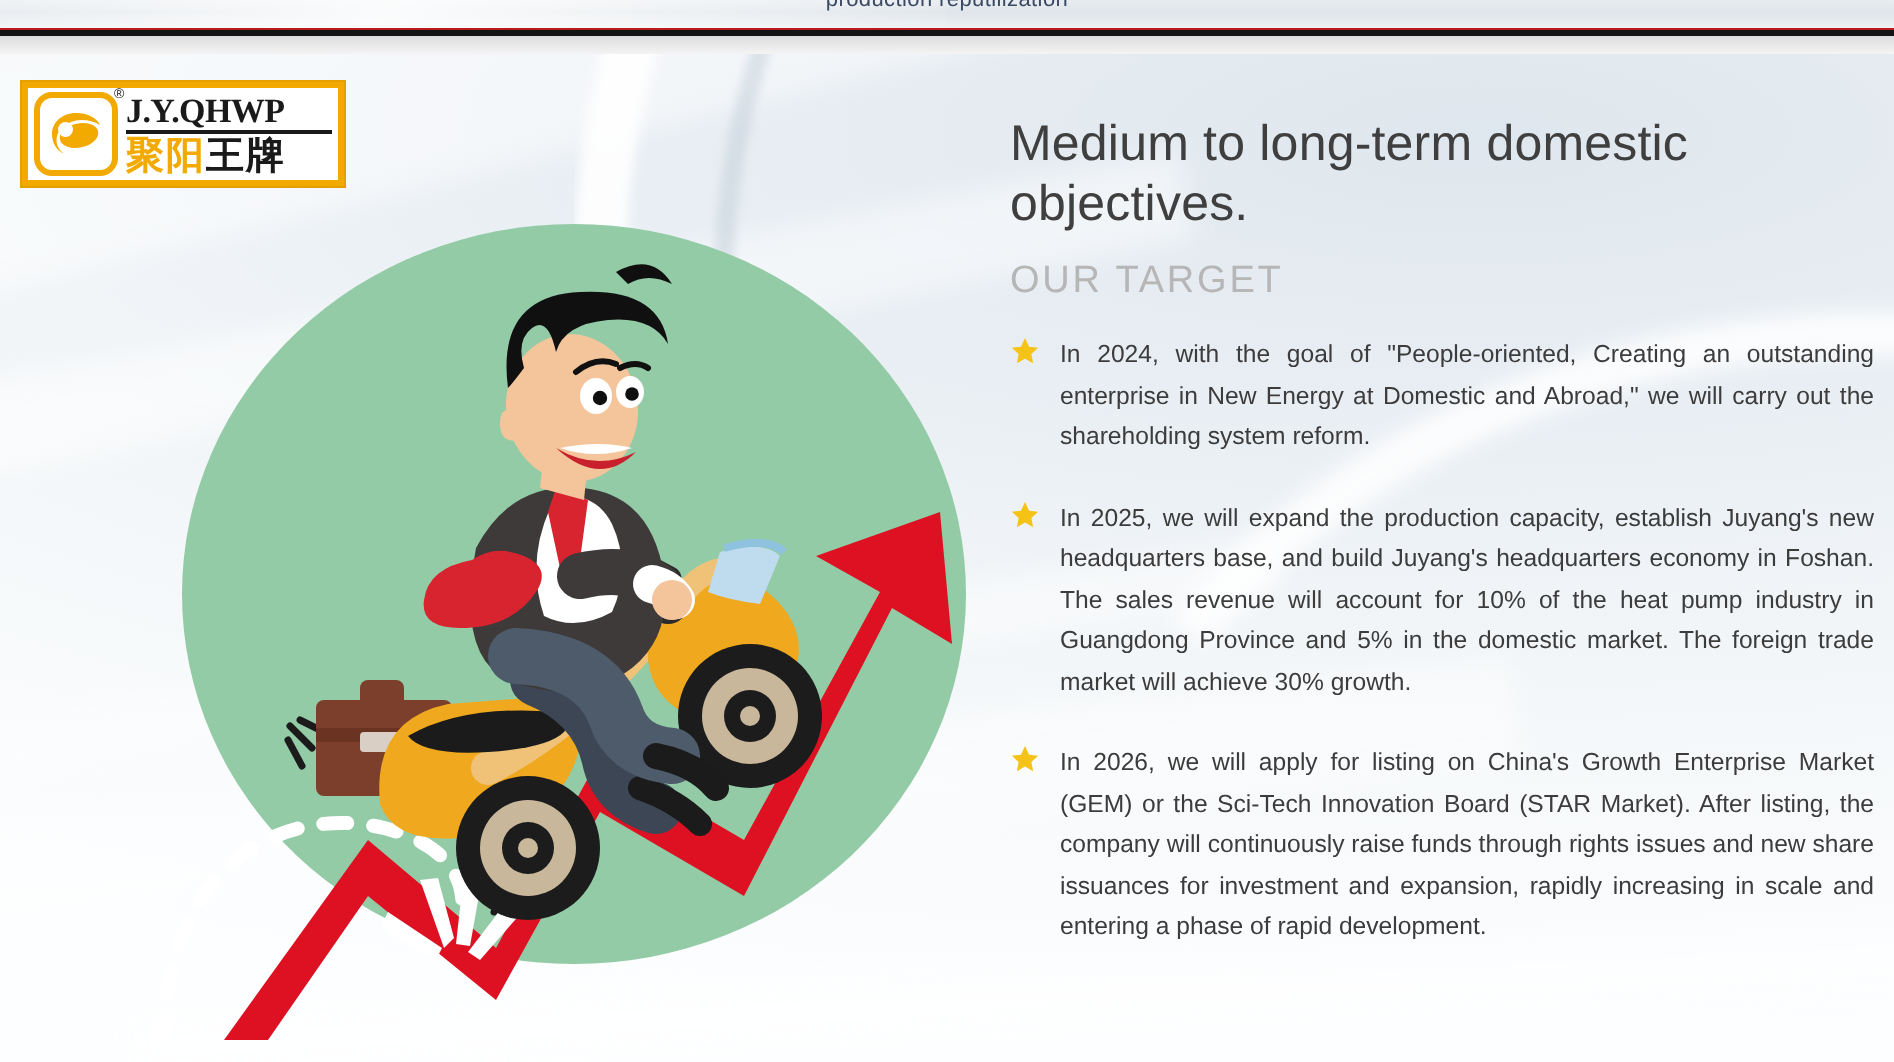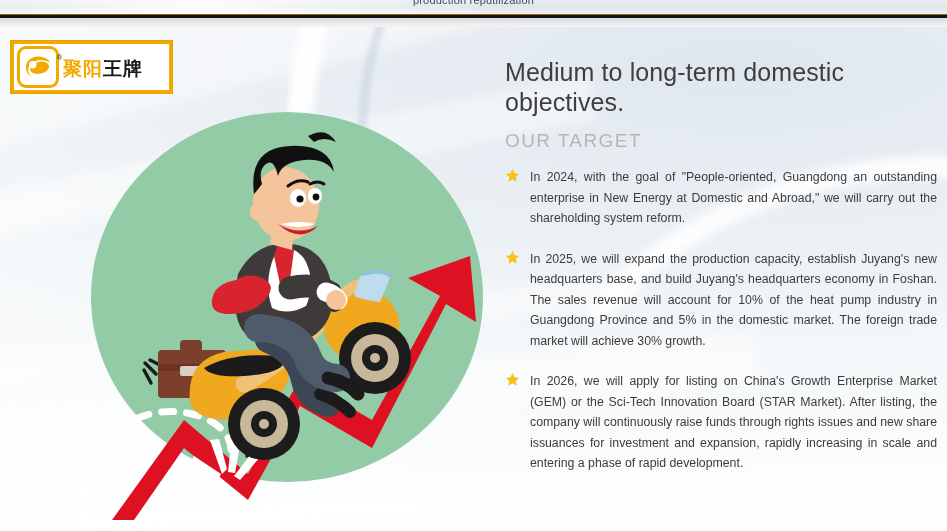--- a/index.html
+++ b/index.html
@@ -2,21 +2,21 @@
 <html><head>
 <meta charset="utf-8">
 <style>
   * { margin:0; padding:0; box-sizing:border-box; }
   html,body{ width:947px; height:531px; overflow:hidden; }
   body{
     font-family:"Liberation Sans","DejaVu Sans",sans-serif;
     background:#ffffff;
   }
 
-  #stage{ position:relative; width:947px; height:531px; overflow:hidden; background:#a16207; }
+  #stage{ position:relative; width:947px; height:531px; overflow:hidden; background:#b91c1c; }
 
   
   .prev-slide{
     position:absolute; left:0; top:0; width:947px; height:14px; overflow:hidden;
     background:linear-gradient(180deg,#e9edf1 0%,#dfe5ea 45%,#eef1f4 100%);
   }
   .prev-slide .pv-text{
     position:absolute; left:0; top:-6px; width:947px; text-align:center;
     font-size:11px; color:#3b4a63; letter-spacing:.2px; white-space:nowrap;
   }
@@ -119,20 +119,21 @@
     <div class="logo">
       <div class="logo-inner">
         <div class="logo-mark">
           <svg viewBox="0 0 40 40" width="30" height="30" aria-hidden="true">
             <path d="M4 20c0-8 7-14 16-14 7 0 14 3 16 8-5-3-11-4-16-3-8 2-13 7-13 13 0 4 2 7 5 9-5-2-8-7-8-13z" fill="#F2A900"></path>
             <ellipse cx="22" cy="21" rx="13" ry="8" transform="rotate(-12 22 21)" fill="#F2A900"></ellipse>
             <circle cx="13" cy="17" r="5" fill="#ffffff"></circle>
           </svg>
         </div>
         <div class="logo-words">
+          <div class="logo-en">J.Y.QHWP</div>
           <div class="logo-reg">®</div>
           <div class="logo-cn">
             <span class="cn-o">聚</span>
             <span class="cn-o">阳</span>
             <span class="cn-b">王</span>
             <span class="cn-b">牌</span>
           </div>
         </div>
       </div>
     </div>
@@ -248,21 +249,21 @@
       <div class="subhead">OUR TARGET</div>
 
       <div class="bullets">
 
         <div class="bullet">
           <span class="star">
             <svg viewBox="0 0 24 24" width="15" height="15">
                 <path fill="#F5C216" d="M12 1.6l3.2 6.9 7.3.9-5.4 5 1.4 7.4-6.5-3.7-6.5 3.7 1.4-7.4-5.4-5 7.3-.9z"></path>
               </svg>
           </span>
-          <p>In 2024, with the goal of "People-oriented, Guangdong an outstanding enterprise in New Energy at Domestic and Abroad," we will carry out the shareholding system reform.</p>
+          <p>In 2024, with the goal of "People-oriented, Creating an outstanding enterprise in New Energy at Domestic and Abroad," we will carry out the shareholding system reform.</p>
         </div>
 
         <div class="bullet">
           <span class="star">
             <svg viewBox="0 0 24 24" width="15" height="15">
                 <path fill="#F5C216" d="M12 1.6l3.2 6.9 7.3.9-5.4 5 1.4 7.4-6.5-3.7-6.5 3.7 1.4-7.4-5.4-5 7.3-.9z"></path>
               </svg>
           </span>
           <p>In 2025, we will expand the production capacity, establish Juyang's new headquarters base, and build Juyang's headquarters economy in Foshan. The sales revenue will account for 10% of the heat pump industry in Guangdong Province and 5% in the domestic market. The foreign trade market will achieve 30% growth.</p>
         </div>

